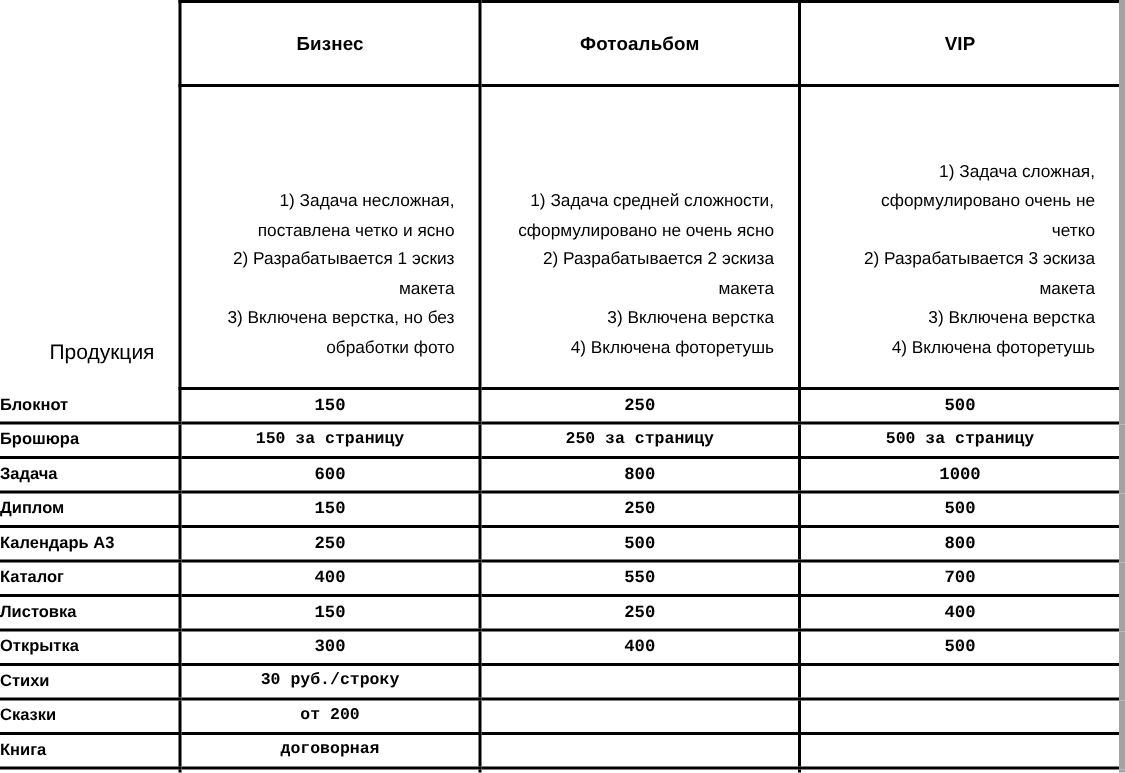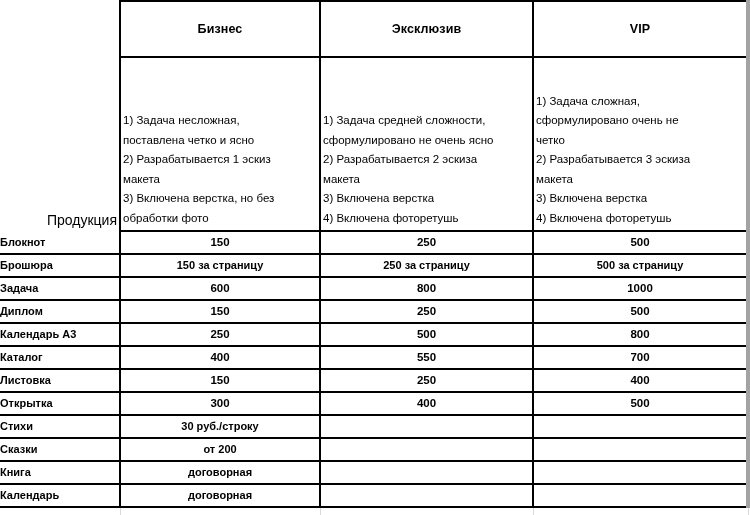--- a/index.html
+++ b/index.html
@@ -57,23 +57,24 @@
     letter-spacing: .1px;
     vertical-align: middle;
     line-height: 20px;
   }
   .tier-blank {
     background: #ffffff;
   }
 
   
   tr.desc-row td {
-    padding: 2px;
+    padding: 16px;
     vertical-align: bottom;
     height: 168px;
+    text-align: right;
   }
   .desc-cell {
     padding: 4px 6px 4px 7px;
     font-size: 11.5px;
     line-height: 19.5px;
     text-align: left;
     vertical-align: bottom;
     white-space: pre-line;
   }
   .product-head {
@@ -99,20 +100,21 @@
     vertical-align: middle;
     white-space: nowrap;
     margin-left: 36px;
   }
   .price-cell {
     text-align: center;
     font-size: 11px;
     font-weight: bold;
     vertical-align: middle;
     line-height: 19px;
+    font-family: Liberation Mono, monospace;
   }
   .price-cell.num {
     font-size: 11.5px;
   }
   .price-cell.empty { }
 
   
   tr.spacer-row td {
     height: 19px;
     padding: 0;
@@ -143,21 +145,21 @@
     <colgroup>
       <col class="c-product">
       <col class="c-business">
       <col class="c-exclusive">
       <col class="c-vip">
     </colgroup>
     <tbody id="table-body">
         <tr class="tier-row">
           <td class="tier-blank"></td>
           <td class="tier-label bt bb bl">Бизнес</td>
-          <td class="tier-label bt bb bl">Эксклюзив</td>
+          <td class="tier-label bt bb bl">Фотоальбом</td>
           <td class="tier-label bt bb bl br">VIP</td>
         </tr>
         <tr class="desc-row">
           <td class="product-head">Продукция</td>
           <td class="desc-cell bb bl">1) Задача несложная,
 поставлена четко и ясно
 2) Разрабатывается 1 эскиз
 макета
 3) Включена верстка, но без
 обработки фото</td>

